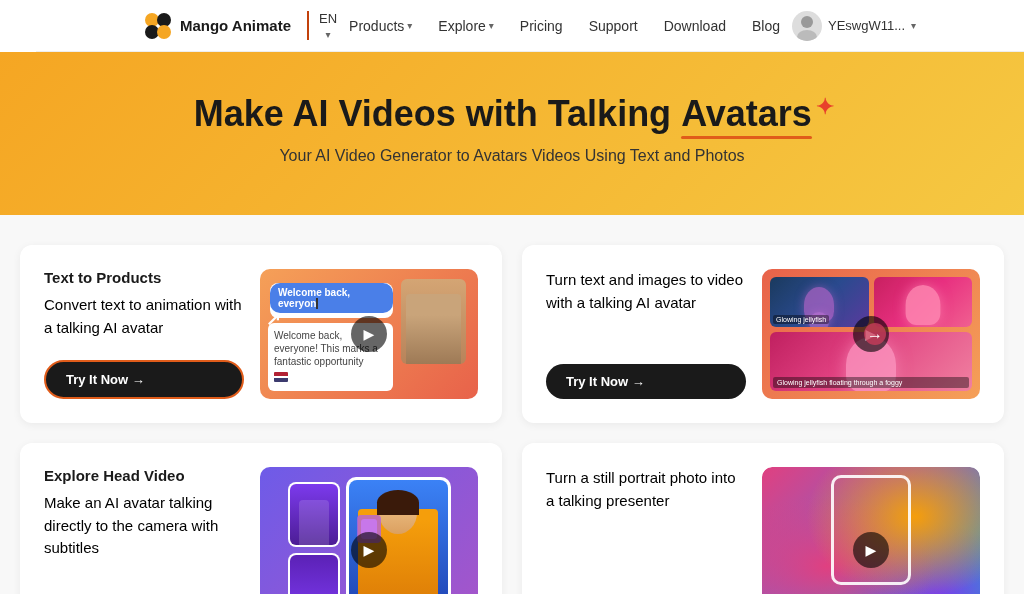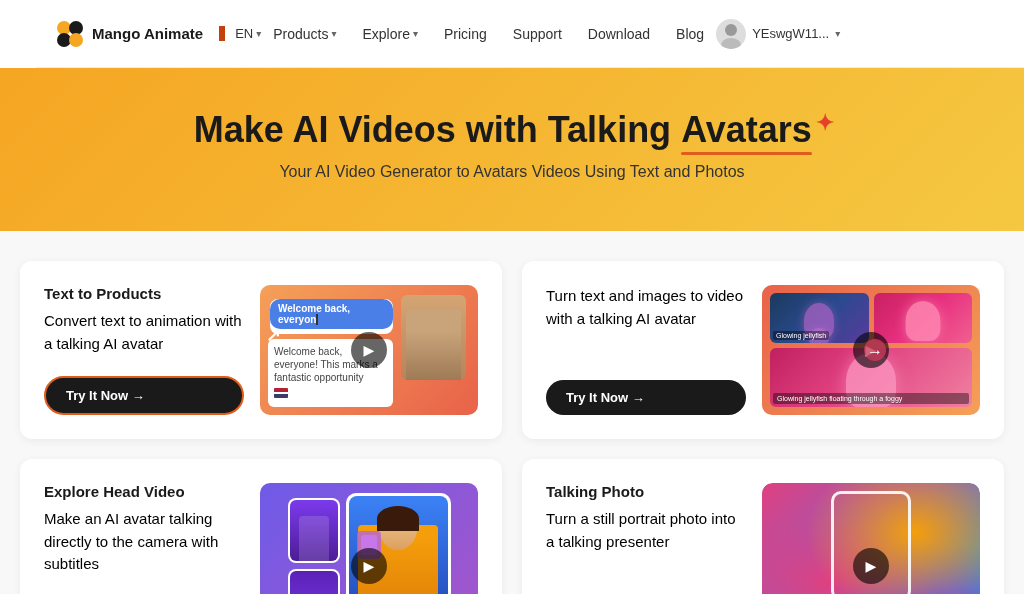--- a/index.html
+++ b/index.html
@@ -1,27 +1,27 @@
 <!DOCTYPE html>
 <html><head>
   <meta charset="utf-8">
   <style>
     * { margin: 0; padding: 0; box-sizing: border-box; }
     body { font-family: -apple-system, BlinkMacSystemFont, 'Segoe UI', sans-serif; width: 1024px; overflow-x: hidden; background: #fff; }
 
     
     .header {
-      display: flex; align-items: center; justify-content: flex-start;
-      padding: 0 20px; height: 68px; background: #fff;
+      display: flex; align-items: center; justify-content: center;
+      padding: 0 20px; height: 52px; background: #fff;
       border-bottom: 1px solid #eee; position: relative; z-index: 10; margin-left: 36px;
     }
     .logo-area { display: flex; align-items: center; gap: 8px; }
     .logo-icon { width: 28px; height: 28px; }
     .logo-text { font-weight: 700; font-size: 15px; color: #1a1a1a; }
-    .lang-selector { display: flex; align-items: center; gap: 3px; font-size: 13px; color: #333; cursor: pointer; margin-left: 8px; border-left: 6px solid #c2410c; padding-left: 10px; }
+    .lang-selector { display: flex; align-items: center; gap: 3px; font-size: 13px; color: #333; cursor: pointer; margin-left: 8px; border-left: 2px solid #c2410c; padding-left: 10px; flex-direction: column; }
     .nav { display: flex; align-items: center; gap: 2px; }
     .nav-item { padding: 6px 12px; font-size: 14px; color: #333; cursor: pointer; display: flex; align-items: center; gap: 3px; white-space: nowrap; }
     .chevron-down { font-size: 10px; color: #666; }
     .user-area { display: flex; align-items: center; gap: 6px; cursor: pointer; }
     .user-avatar { width: 30px; height: 30px; border-radius: 50%; background: #ddd; overflow: hidden; display: flex; align-items: center; justify-content: center; font-size: 12px; color: #666; }
     .user-name { font-size: 13px; color: #333; max-width: 80px; overflow: hidden; text-overflow: ellipsis; white-space: nowrap; }
 
     
     .hero {
       background: linear-gradient(135deg, #f5a623 0%, #f5c842 100%);
@@ -241,21 +241,20 @@
             </div>
           </div>
         </div>
         <div class="play-btn">▶</div>
       </div>
     </div>
 
     <div class="card">
       <div class="card-text">
         <div>
-          <div class="card-title">Talking Photo</div>
           <div class="card-desc">Turn a still portrait photo into a talking presenter</div>
         </div>
 
       </div>
       <div class="card-preview talking-photo-preview">
 
         <div style="width:100%;height:100%;position:relative;overflow:hidden;border-radius:10px;">
 
           <div style="width:100%;height:100%;background:linear-gradient(135deg,#e04080 0%,#9b59b6 40%,#06b6d4 100%);"></div>
 

